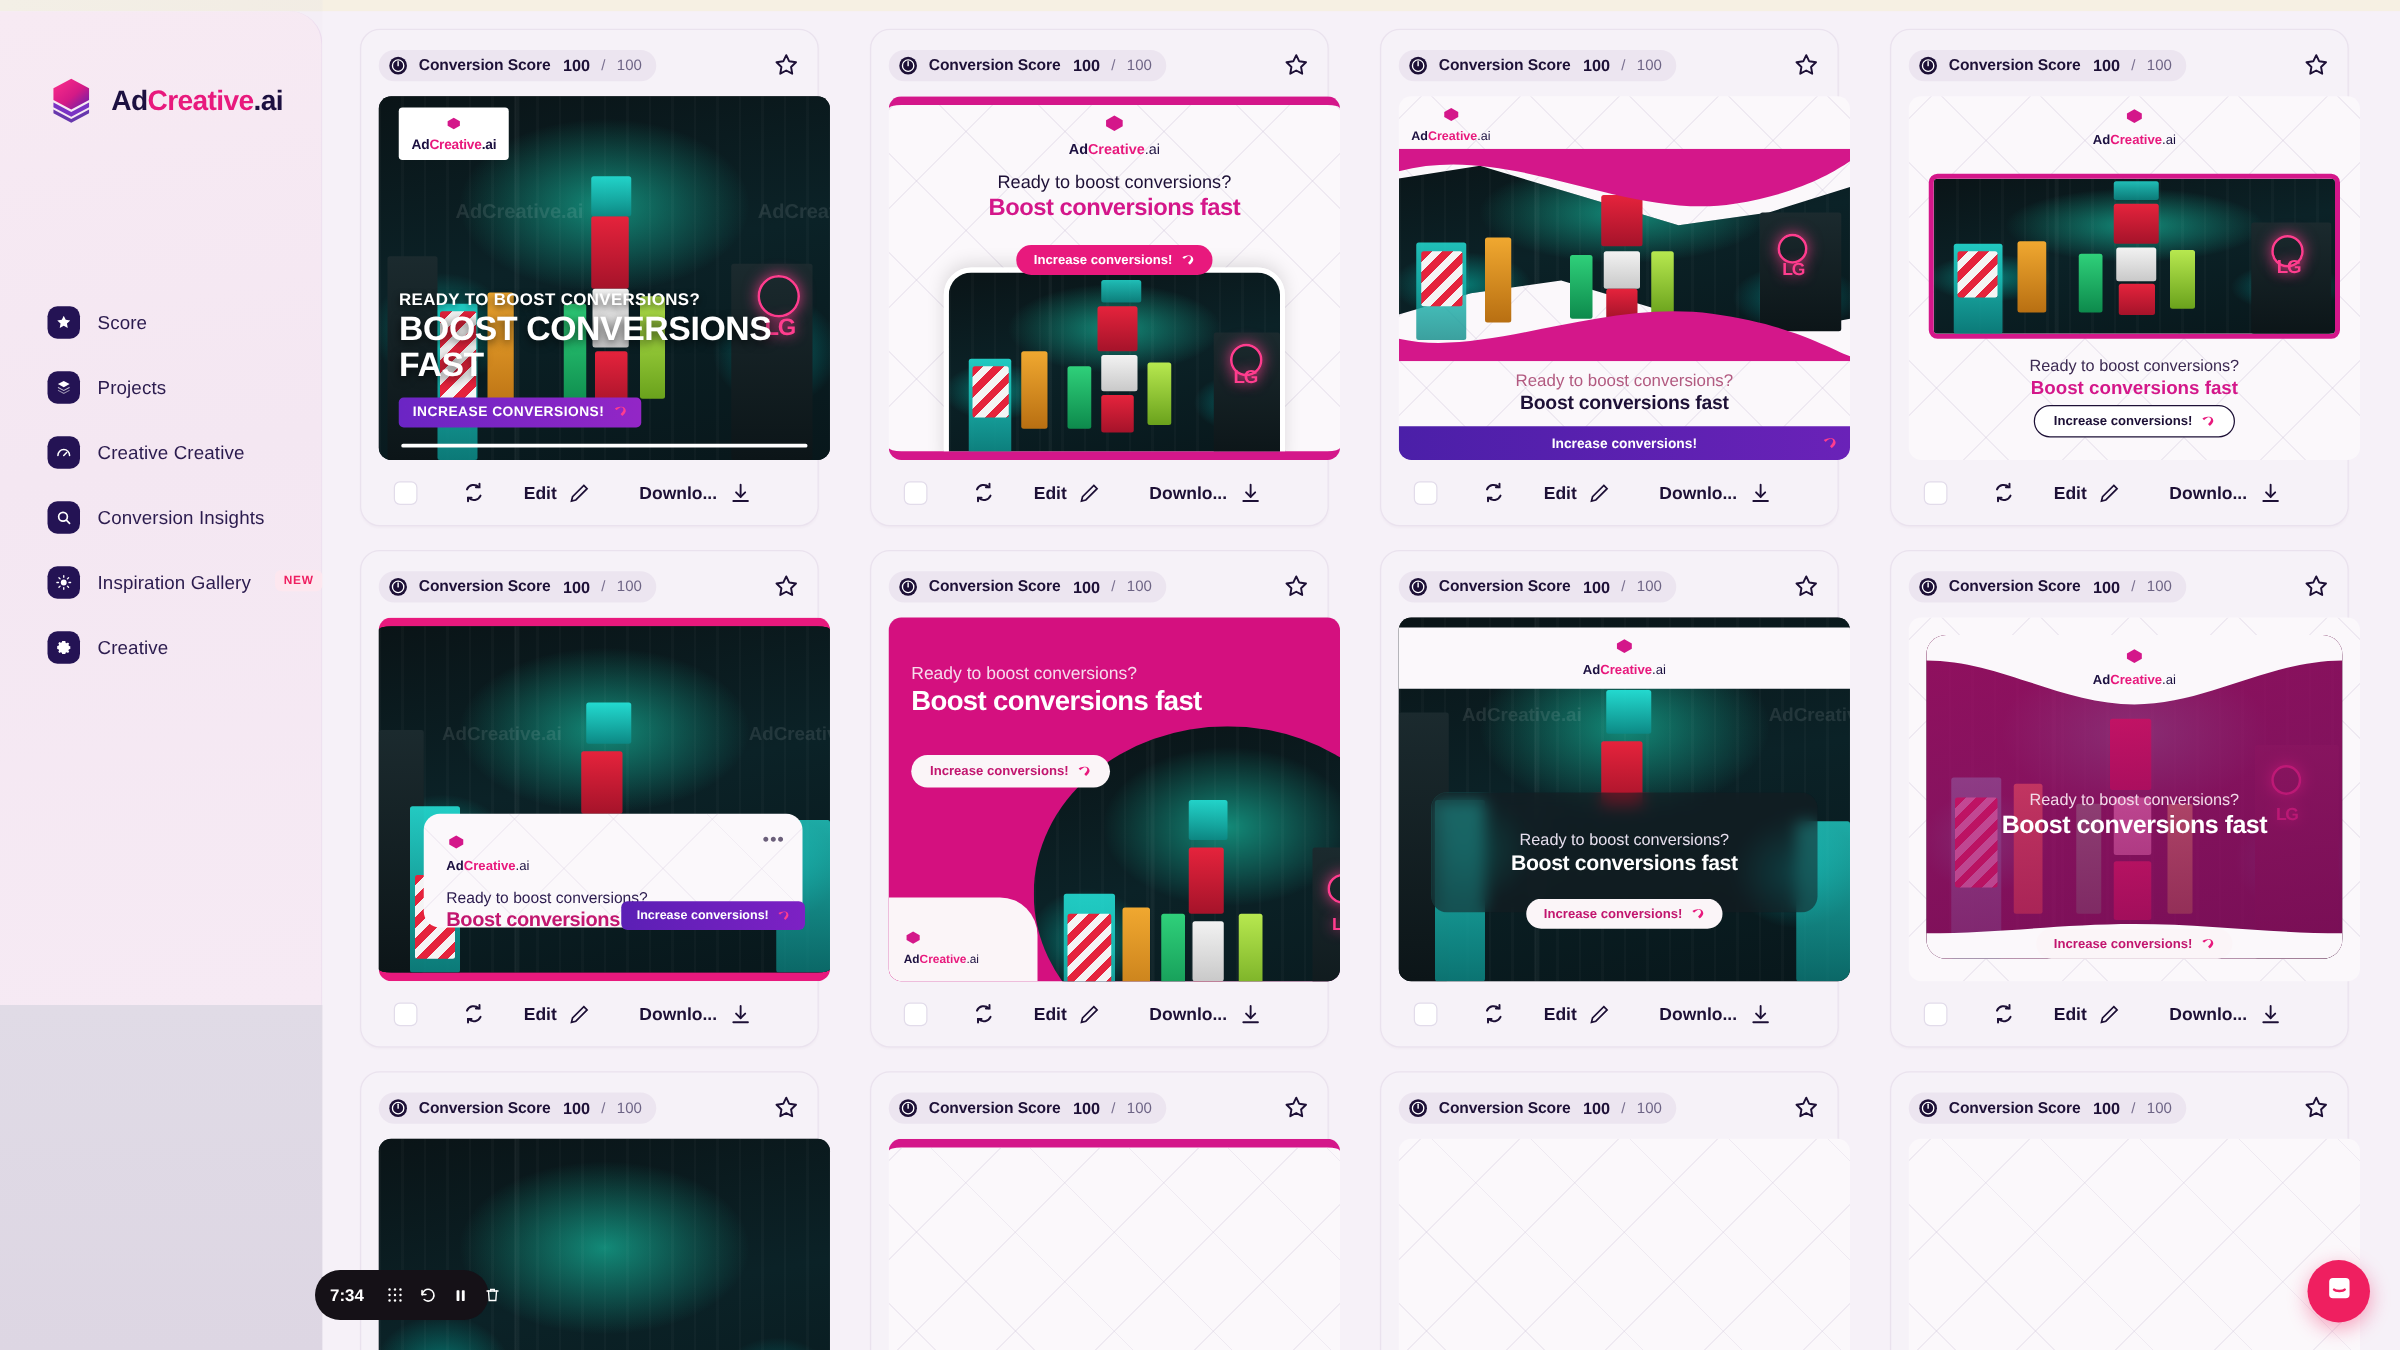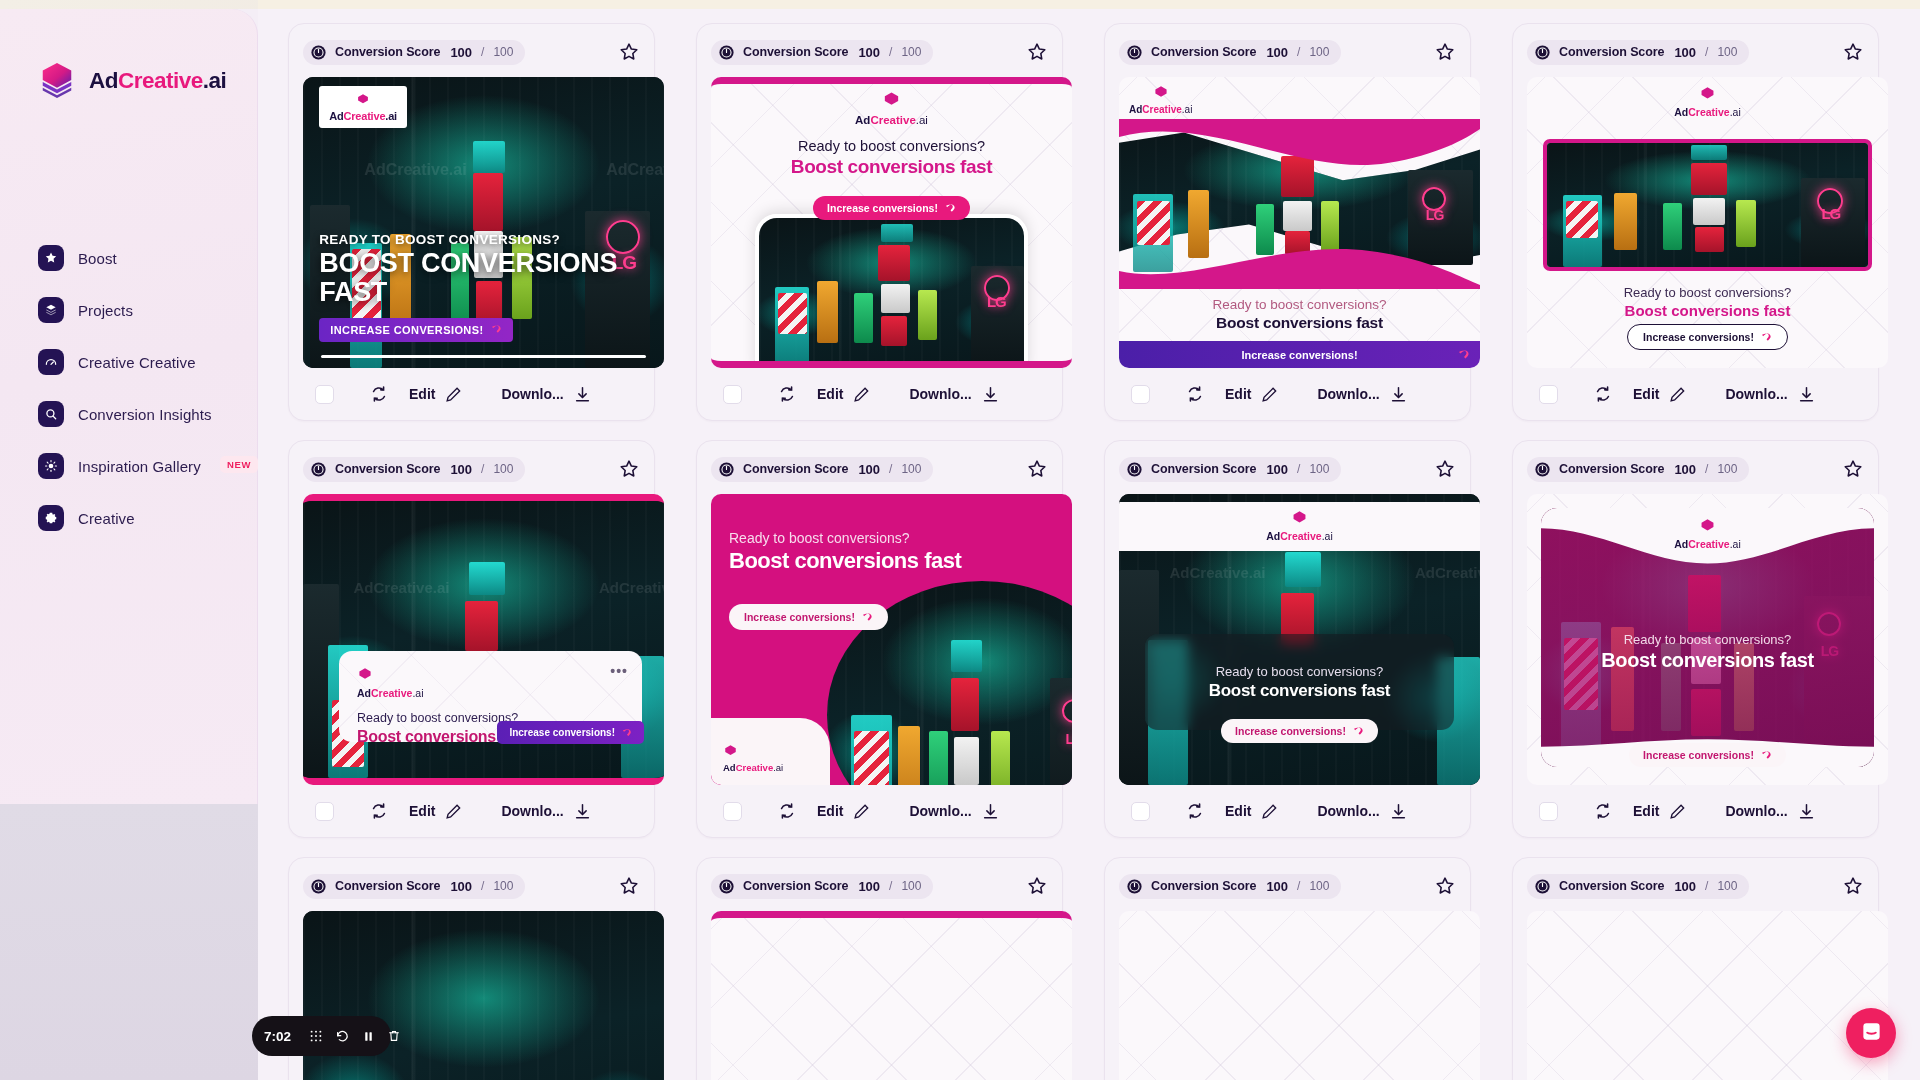--- a/index.html
+++ b/index.html
@@ -147,21 +147,21 @@
     padding: 0 6px 0 4px; gap: 0;
   }
   .chk {
     width: 19px; height: 19px; border-radius: 5px;
     background: #fff; border: 1px solid #e2dcea; cursor: pointer;
     flex: 0 0 19px; margin-left: 8px;
   }
   .refresh-btn { margin-left: 35px; cursor: pointer; width: 20px; height: 20px;}
   .foot-action {
     display: flex; align-items: center; gap: 9px; cursor: pointer;
-    margin-left: 20px;
+    margin-left: 30px;
   }
   .foot-action.dl { margin-left: 38px; }
   .foot-label { font-size: 14px; font-weight: 700; color: #1d1036; }
 
   
   .city {
     position: absolute; inset: 0;
     background:
       radial-gradient(ellipse 46% 34% at 50% 30%, rgba(25,226,190,.55), rgba(6,36,40,0) 70%),
       radial-gradient(ellipse 22% 22% at 14% 64%, rgba(0,231,210,.45), rgba(0,0,0,0) 70%),
@@ -268,21 +268,21 @@
 
 
     <nav class="nav">
 
       <div class="nav-item">
         <span class="nav-ic">
           <svg viewBox="0 0 24 24" width="14" height="14" fill="#fff">
             <path d="M12 2.6l2.7 5.7 6.2.8-4.5 4.3 1.1 6.1L12 16.6 6.5 19.5l1.1-6.1L3.1 9.1l6.2-.8z"></path>
           </svg>
         </span>
-        <span class="nav-label">Boost</span>
+        <span class="nav-label">Score</span>
       </div>
 
       <div class="nav-item">
         <span class="nav-ic">
           <svg viewBox="0 0 24 24" width="14" height="14" fill="#fff">
             <path d="M12 3 L20 7.3 L12 11.6 L4 7.3 Z"></path>
             <path d="M4 11 L12 15.3 L20 11 L20 12.6 L12 16.9 L4 12.6 Z" opacity=".75"></path>
             <path d="M4 15 L12 19.3 L20 15 L20 16.5 L12 20.8 L4 16.5 Z" opacity=".55"></path>
           </svg>
         </span>
@@ -1139,21 +1139,21 @@
         </div>
         <div class="creative" style="background:#fbf8fb">
             <div class="diamond-bg"></div>
           </div>
       </section>
 
     </div>
   </main>
 
   <div id="rec-toolbar">
-    <span class="time">7:02</span>
+    <span class="time">7:34</span>
     <span class="divider"></span>
     <span class="tb-ic">
       <svg viewBox="0 0 16 16" width="14" height="14" fill="#fff">
         <circle cx="3" cy="3" r="1.1"></circle>
           <circle cx="8" cy="3" r="1.1"></circle>
           <circle cx="13" cy="3" r="1.1"></circle>
         <circle cx="3" cy="8" r="1.1"></circle>
           <circle cx="8" cy="8" r="1.1"></circle>
           <circle cx="13" cy="8" r="1.1"></circle>
         <circle cx="3" cy="13" r="1.1"></circle>

